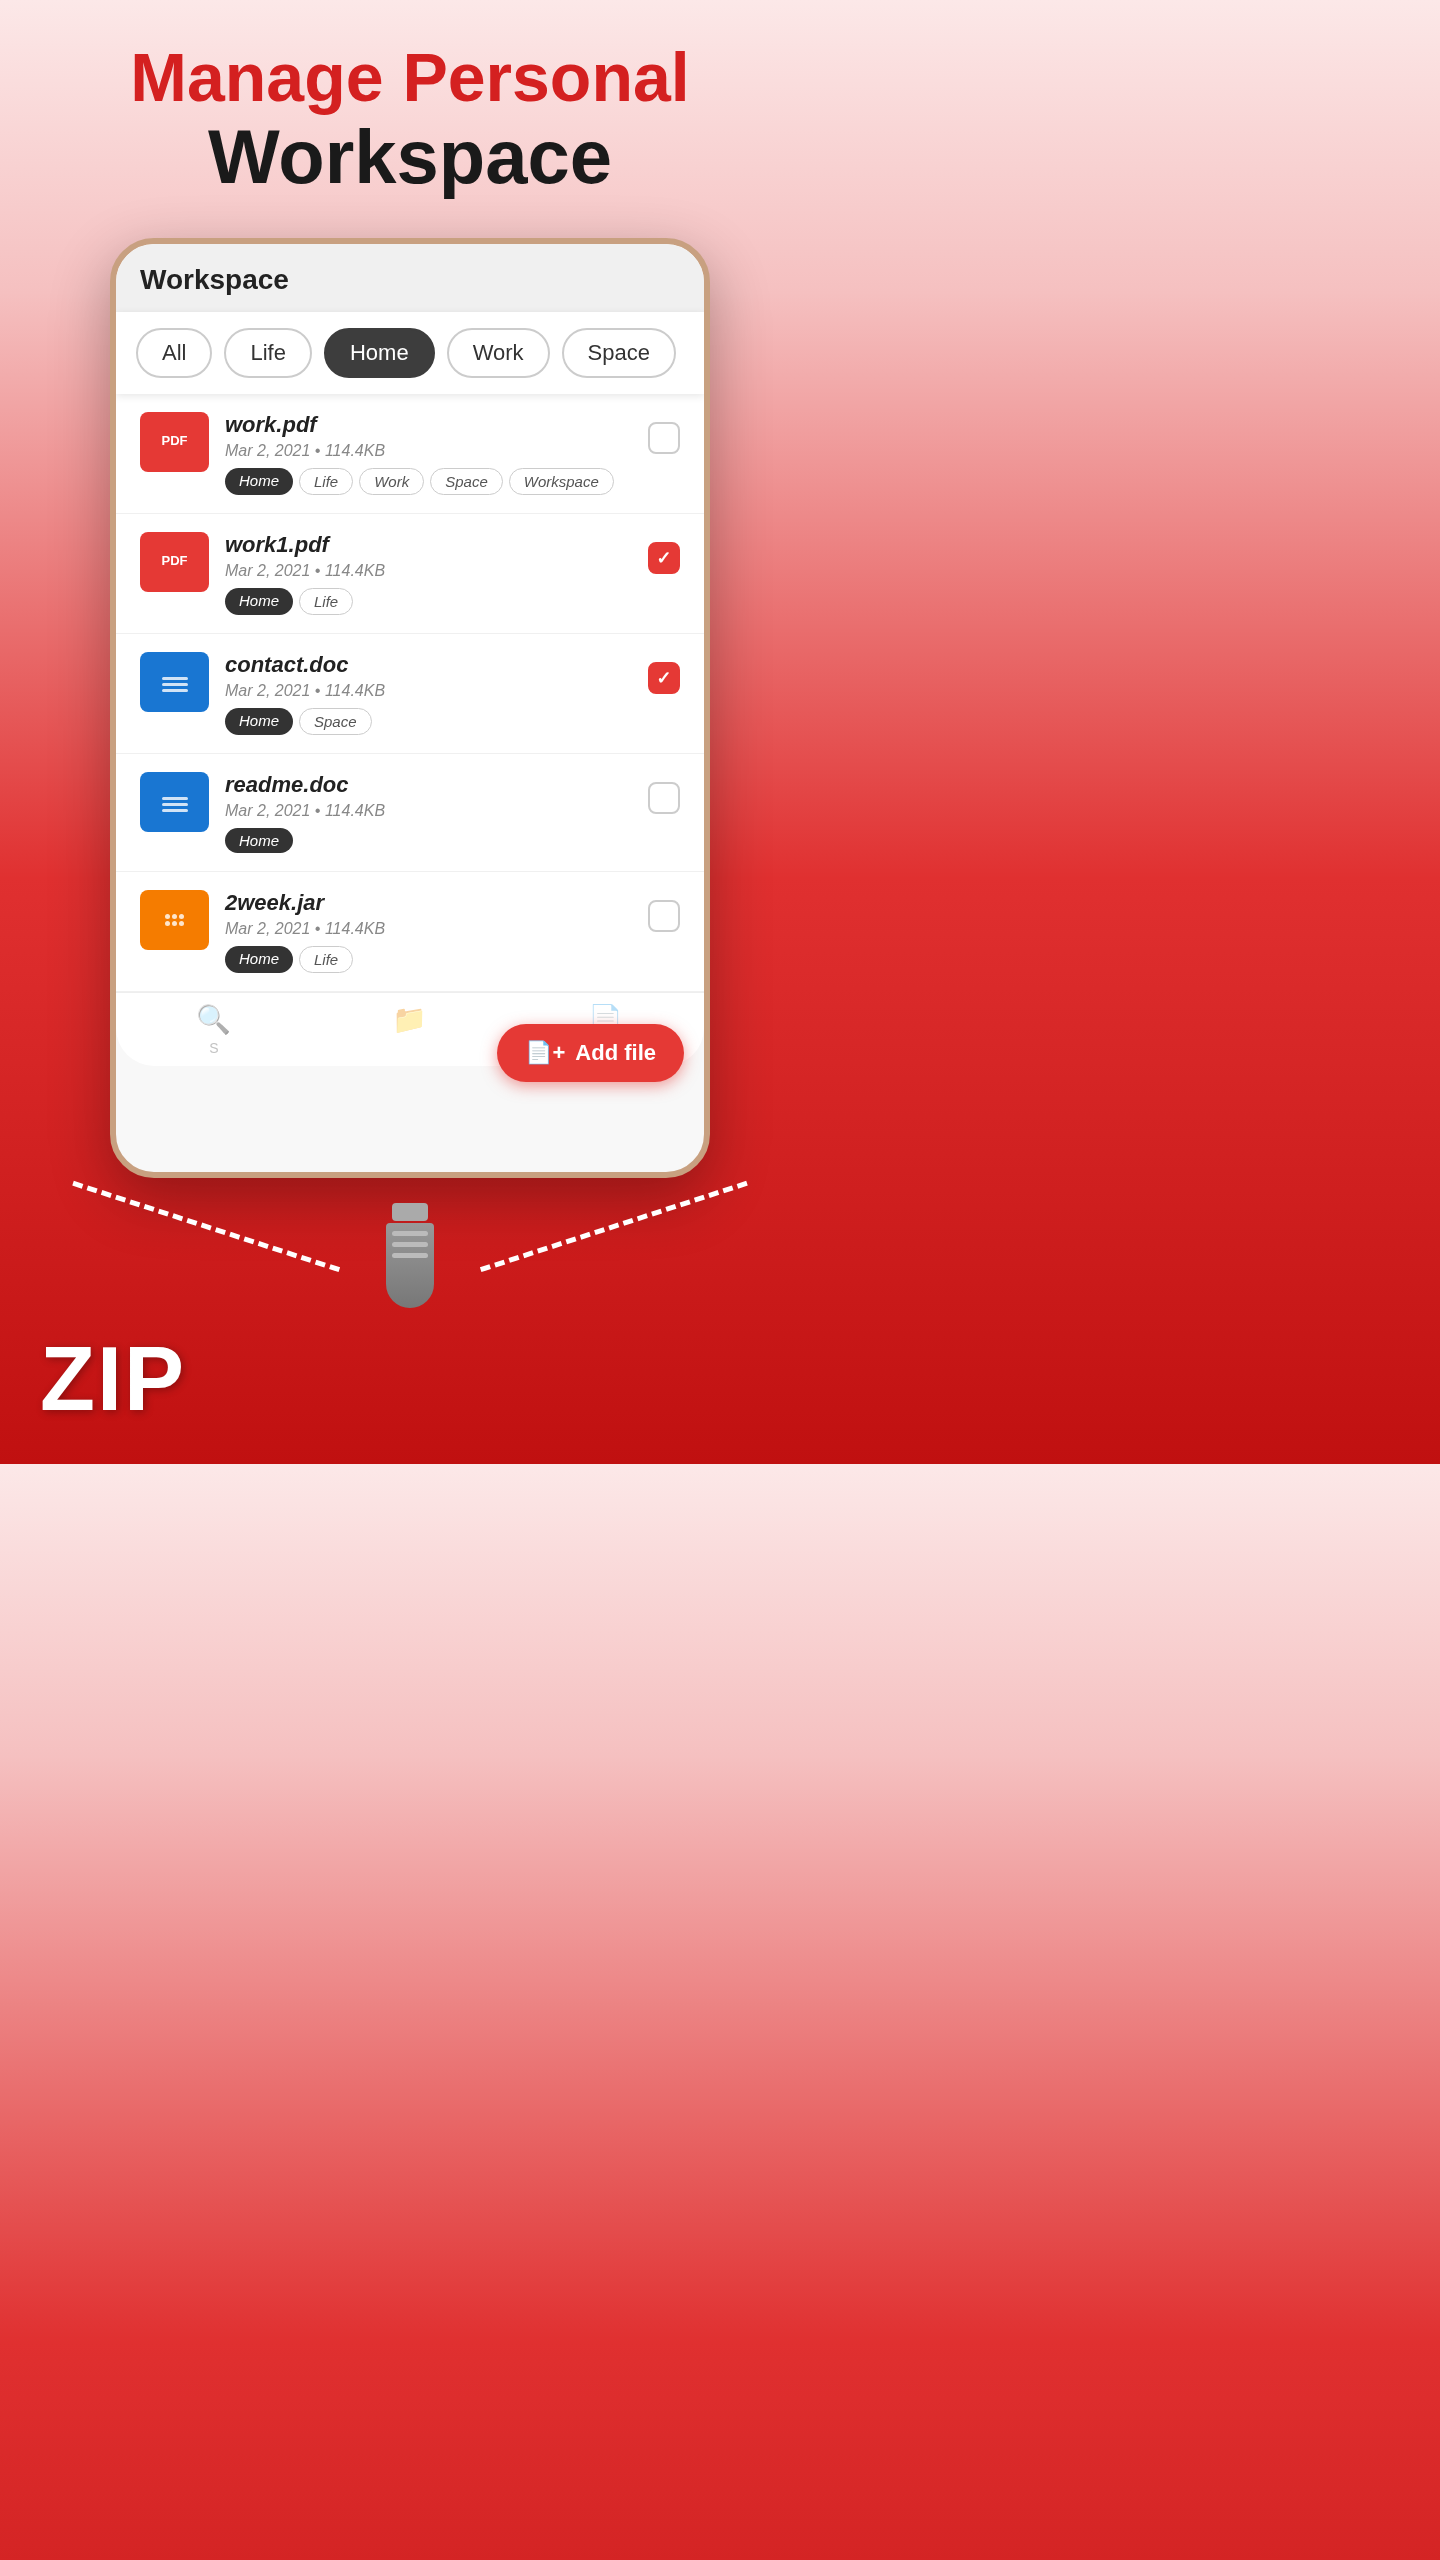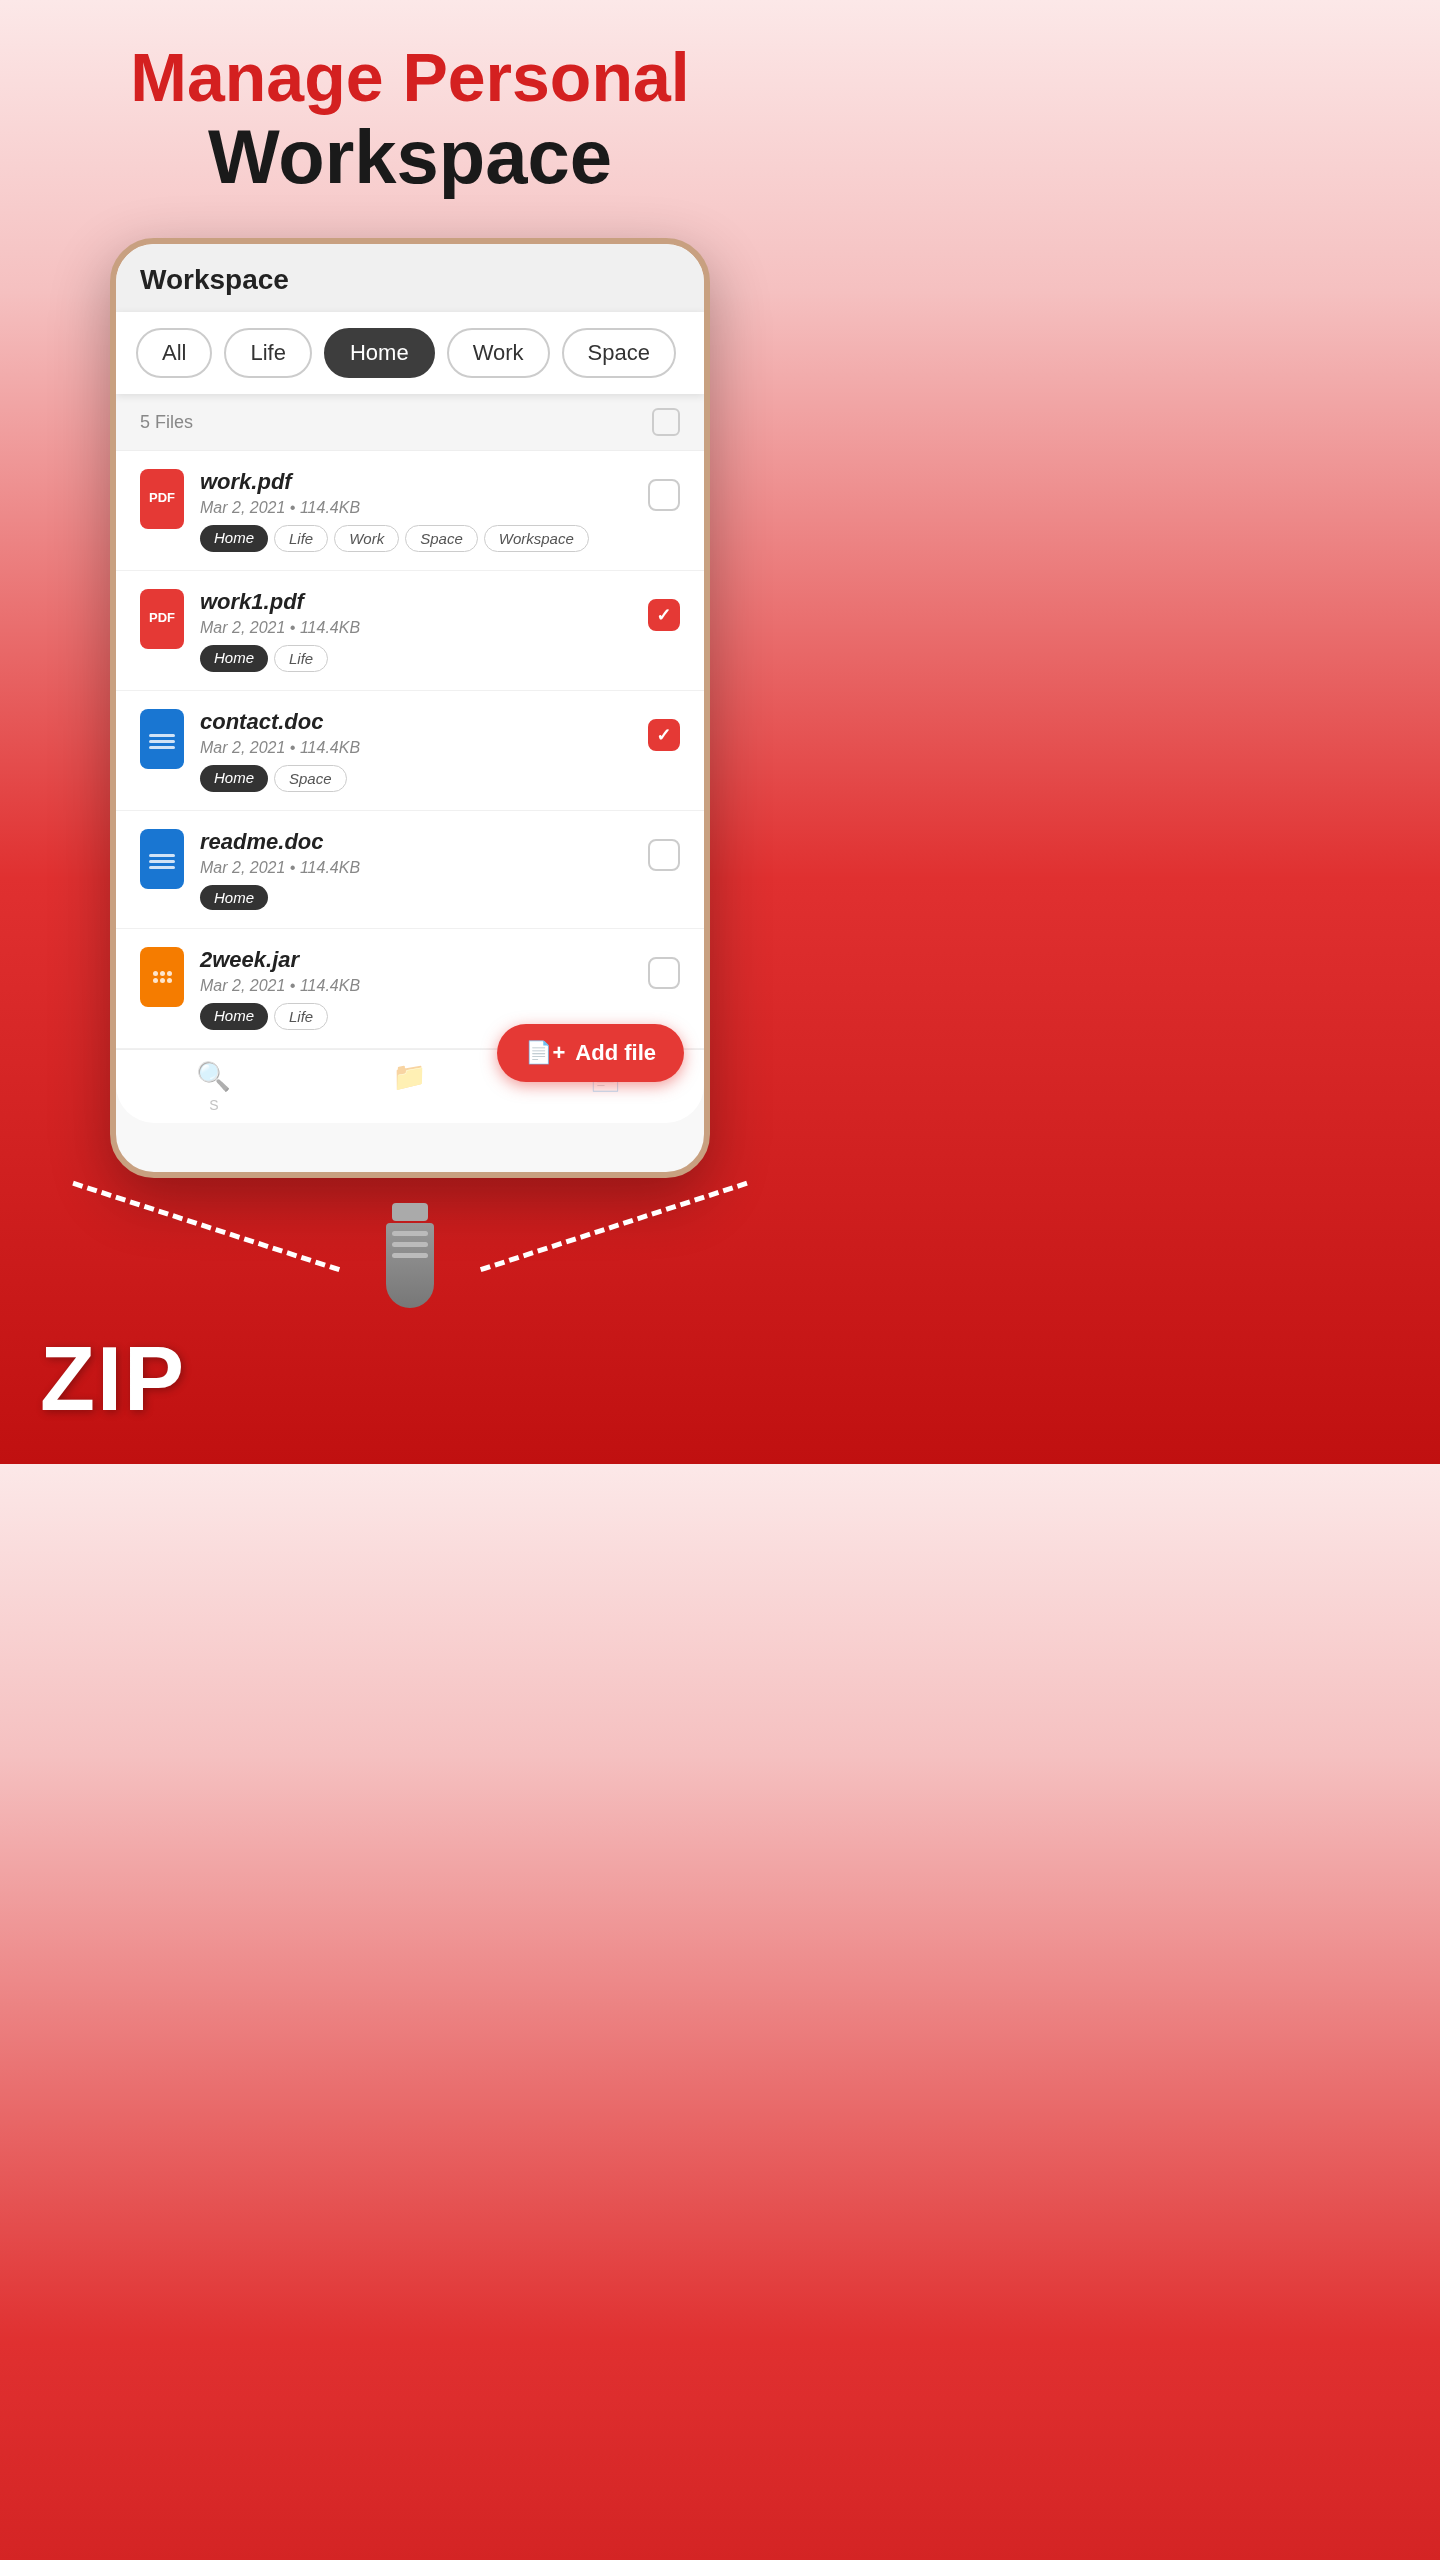--- a/index.html
+++ b/index.html
@@ -103,21 +103,21 @@
       background: white;
     }
     .file-item {
       display: flex;
       align-items: flex-start;
       padding: 18px 24px;
       border-bottom: 1px solid #f0f0f0;
       gap: 16px;
     }
     .file-icon {
-      width: 44px;
+      width: 69px;
       height: 60px;
       border-radius: 8px;
       display: flex;
       align-items: center;
       justify-content: center;
       font-size: 14px;
       font-weight: 700;
       color: white;
       flex-shrink: 0;
     }
@@ -289,24 +289,20 @@
 
     <div class="filter-bar">
 
     <div class="filter-chip">All</div>
         <div class="filter-chip">Life</div>
         <div class="filter-chip active">Home</div>
         <div class="filter-chip">Work</div>
         <div class="filter-chip">Space</div>
       </div>
 
-    <div class="files-count-bar">
-      <span class="files-count-text">5 Files</span>
-      <div class="select-all-checkbox"></div>
-    </div>
 
     <div class="file-list">
 
     <div class="file-item">
           <div class="file-icon pdf">
             <div>
       <div style="font-size:13px;font-weight:700;color:white;margin-bottom:4px;">PDF</div>
     </div>
           </div>
           <div class="file-info">

